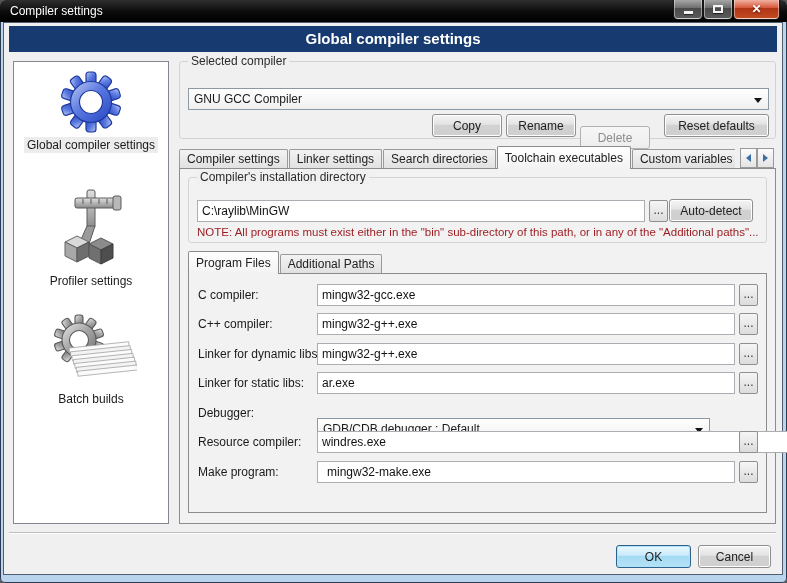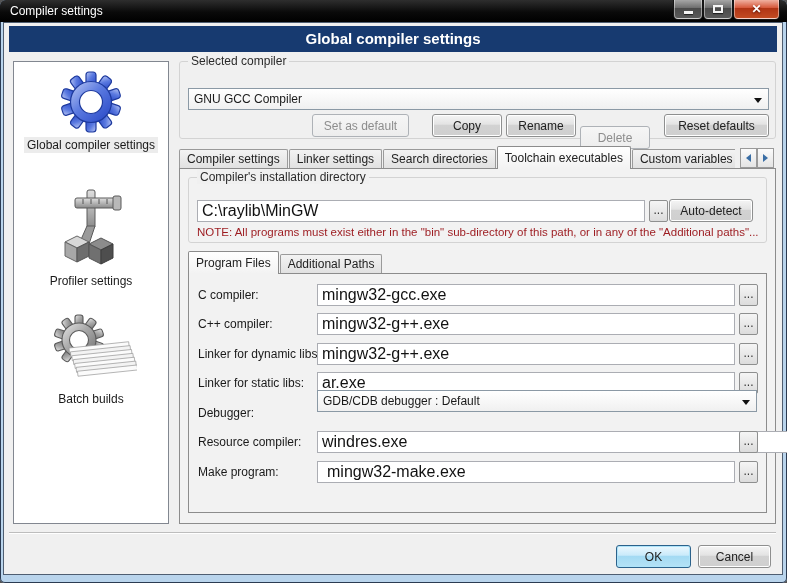--- a/index.html
+++ b/index.html
@@ -46,21 +46,21 @@
   .group-label { position:absolute; top:-8px; left:8px; background:#f0f0f0; padding:0 3px; color:#2b2b2b; }
 
   
   .btn { position:absolute; height:23px; background:linear-gradient(#f5f5f5, #e3e3e3 45%, #d2d2d2 46%, #cfcfcf);
          border:1px solid #8e8f8f; border-radius:3px; font-size:12px; color:#222;
          display:flex; align-items:center; justify-content:center; box-shadow:0 0 0 1px #fff inset; }
   .btn.disabled { color:#8d8d8d; border-color:#aeb2b7; background:linear-gradient(#f6f6f6,#ededed); box-shadow:none; }
   .btn.default-ok { background:linear-gradient(#ecf8fe, #c9eafa 45%, #a2daf3 46%, #b5e2f6);
                     border:1px solid #2c628b; box-shadow:0 0 0 1px #aee4fa inset; }
   .txt { position:absolute; height:22px; background:#fff; border:1px solid #abadb3;
-         font-family:"Liberation Sans", sans-serif; font-size:16px; color:#111; padding:0 4px; }
+         font-family:"Liberation Sans", sans-serif; font-size:12px; color:#111; padding:0 4px; }
   .combo { position:absolute; height:22px; background:linear-gradient(#fff, #f0f0f0);
            border:1px solid #8b99a5; display:flex; align-items:center; padding:0 20px 0 5px; }
   .combo .arr { position:absolute; right:6px; top:9px; width:0; height:0;
                 border-left:4px solid transparent; border-right:4px solid transparent; border-top:5px solid #111; }
   .dots { position:absolute; width:19px; height:22px; background:linear-gradient(#f5f5f5,#dcdcdc);
           border:1px solid #8e8f8f; border-radius:2px; text-align:center; line-height:18px; font-size:12px; color:#333; }
 
   
   .tabrow { position:absolute; left:175px; top:123px; width:556px; height:23px;
             display:flex; align-items:flex-end; overflow:hidden; }
@@ -208,21 +208,20 @@
         <span class="side-label">Batch builds</span>
       </div>
     </div>
 
     <div class="groupbox" style="left:175px; top:38px; width:597px; height:78px;">
       <span class="group-label">Selected compiler</span>
       <div class="combo" style="left:8px; top:26px; width:581px;">
         <span>GNU GCC Compiler</span>
         <span class="arr"></span>
       </div>
-      <div class="btn disabled" style="left:132px; top:52px; width:97px;">Set as default</div>
       <div class="btn" style="left:252px; top:52px; width:70px;text-align:center;">Copy</div>
       <div class="btn" style="left:326px; top:52px; width:70px;">Rename</div>
       <div class="btn disabled" style="left:400px; top:64px; width:70px;">Delete</div>
       <div class="btn" style="left:484px; top:52px; width:105px;">Reset defaults</div>
     </div>
 
     <div class="tabrow">
       <div class="tab">Compiler settings</div>
       <div class="tab">Linker settings</div>
       <div class="tab">Search directories</div>
@@ -266,21 +265,21 @@
 
         <span class="f-label" style="top:69px;">Linker for dynamic libs:</span>
         <input class="txt" style="left: 128px; top: 69px; width: 418px;" readonly="" value="mingw32-g++.exe">
         <div class="dots" style="left:550px; top:69px;">...</div>
 
         <span class="f-label" style="top:98px;">Linker for static libs:</span>
         <input class="txt" style="left: 128px; top: 98px; width: 418px;" readonly="" value="ar.exe">
         <div class="dots" style="left:550px; top:98px;">...</div>
 
         <span class="f-label" style="top:128px;">Debugger:</span>
-        <div class="combo" style="left:128px; top:116px; width:440px;">
+        <div class="combo" style="left:128px; top:144px; width:393px;">
           <span>GDB/CDB debugger : Default</span>
           <span class="arr"></span>
         </div>
 
         <span class="f-label" style="top:157px;">Resource compiler:</span>
         <input class="txt" style="left: 128px; top: 157px; width: 504px;" readonly="" value="windres.exe">
         <div class="dots" style="left:550px; top:157px;">...</div>
 
         <span class="f-label" style="top:187px;">Make program:</span>
         <input class="txt" style="left: 128px; top: 187px; width: 418px; padding-left: 9px;" readonly="" value="mingw32-make.exe">

